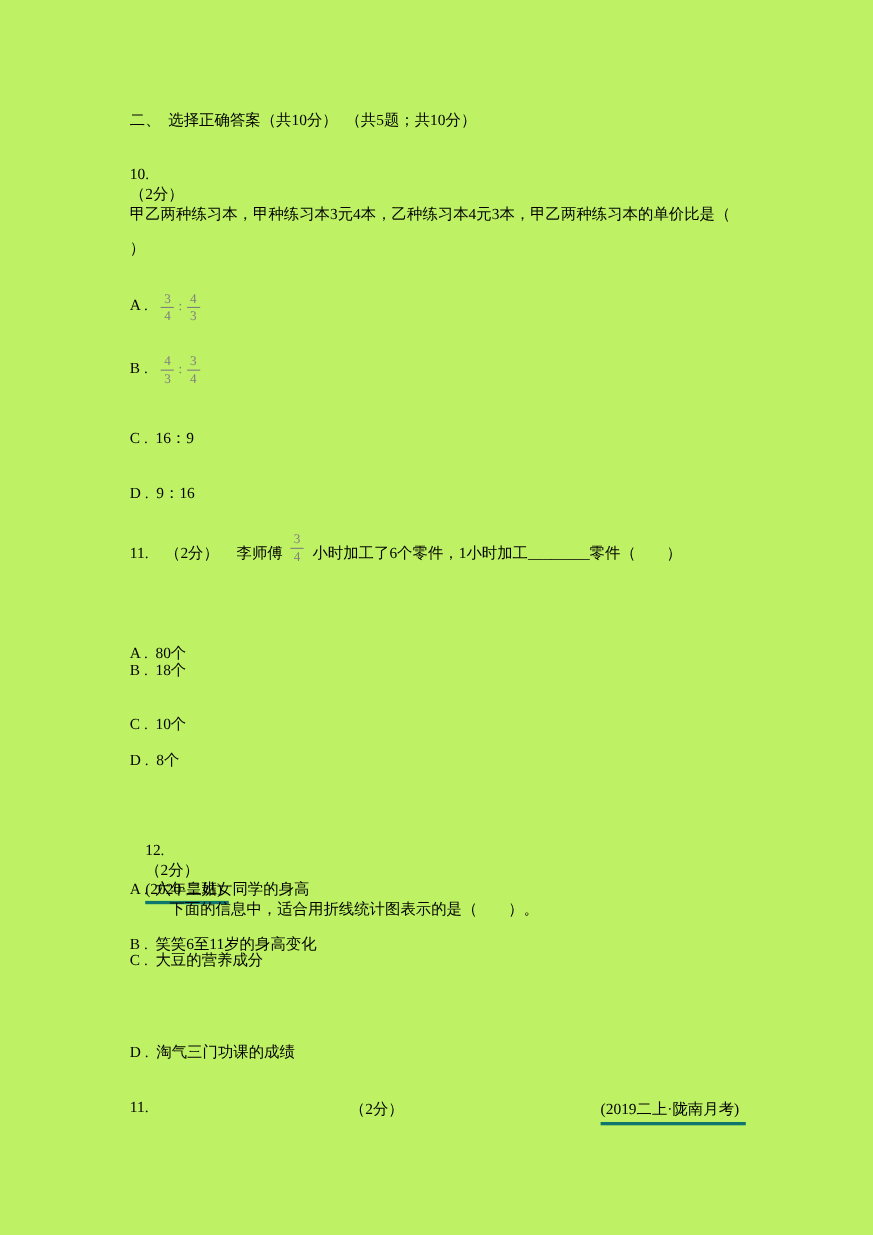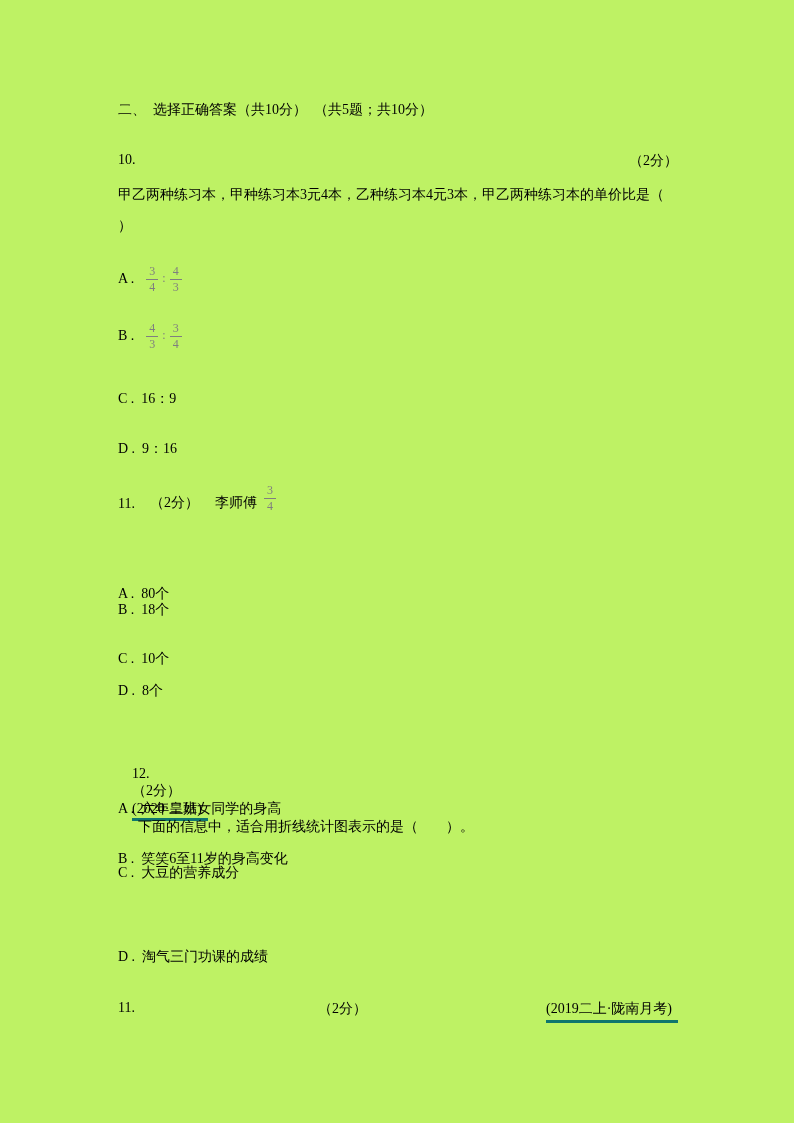--- a/index.html
+++ b/index.html
@@ -6,37 +6,37 @@
   .page {
     position:relative;
     width:794px; height:1123px;
     background:#bef264;
     font-family:"Liberation Serif", serif;
     font-size:14px;
     color:#000000;
     overflow:hidden;
   }
   .abs { position:absolute; left:118px; white-space:pre; }
-  .split { width:560px; display:flex; justify-content:space-between; }
+  .split { width:560px; display:flex; justify-content:space-between;flex-direction:column; }
   .optrow { display:flex; align-items:center; }
   .optlabel { margin-right:12px; }
   .formula { display:inline-flex; align-items:center; color:#7f7f7f; }
   .frac {
     display:inline-flex; flex-direction:column; align-items:center;
     font-size:12px; line-height:1.05; color:#7f7f7f;
   }
   .frac .num { border-bottom:1px solid #7f7f7f; padding:0 3px 1px 3px; }
   .frac .den { padding-top:1px; }
   .fcolon { margin:0 4px; font-size:12px; margin-top:-2px; }
   .qline { display:flex; align-items:flex-end; }
   .mr15 { margin-right:15px; }
   .mr16 { margin-right:16px; }
   .mr7  { margin-right:7px; }
   .ml8  { margin-left:8px; }
-  .ml6  { margin-left:6px; }
+  .ml6  { margin-left:22px; }
   .src { border-bottom:3px solid #0f766e; padding:0 6px 2px 0; }
   .q13row { width:560px; display:flex; position:relative; }
   .q13row .pts { position:absolute; left:200px; }
   .q13row .src13 { margin-left:auto; }
 </style>
 </head>
 <body>
 
 <div class="page">
 
@@ -68,20 +68,21 @@
   </div>
 
   <div class="abs" style="top:390px">C .  16：9</div>
   <div class="abs" style="top:440px">D .  9：16</div>
 
   <div class="abs qline" style="top:484px">
     <span class="mr15">11.</span>
     <span class="mr16">（2分）</span>
     <span class="mr7">李师傅</span>
     <span class="frac"><span class="num">3</span><span class="den">4</span></span>
+    <span class="ml8">小时加工了6个零件，1小时加工________零件（　　）</span>
   </div>
 
   <div class="abs" style="top:585px">A .  80个</div>
   <div class="abs" style="top:601px">B .  18个</div>
   <div class="abs" style="top:650px">C .  10个</div>
   <div class="abs" style="top:682px">D .  8个</div>
 
   <div class="abs" style="top:750px">
     <span class="mr15">12.</span>
     <span class="mr16">（2分）</span>

